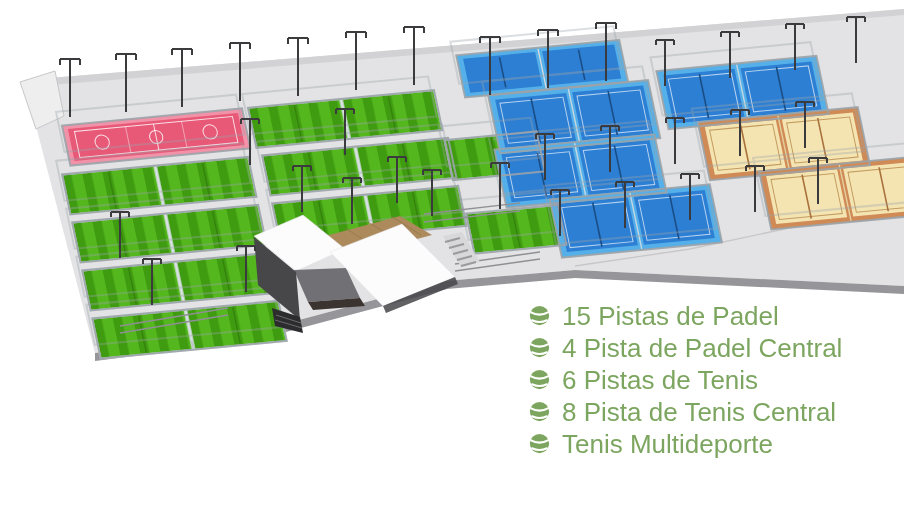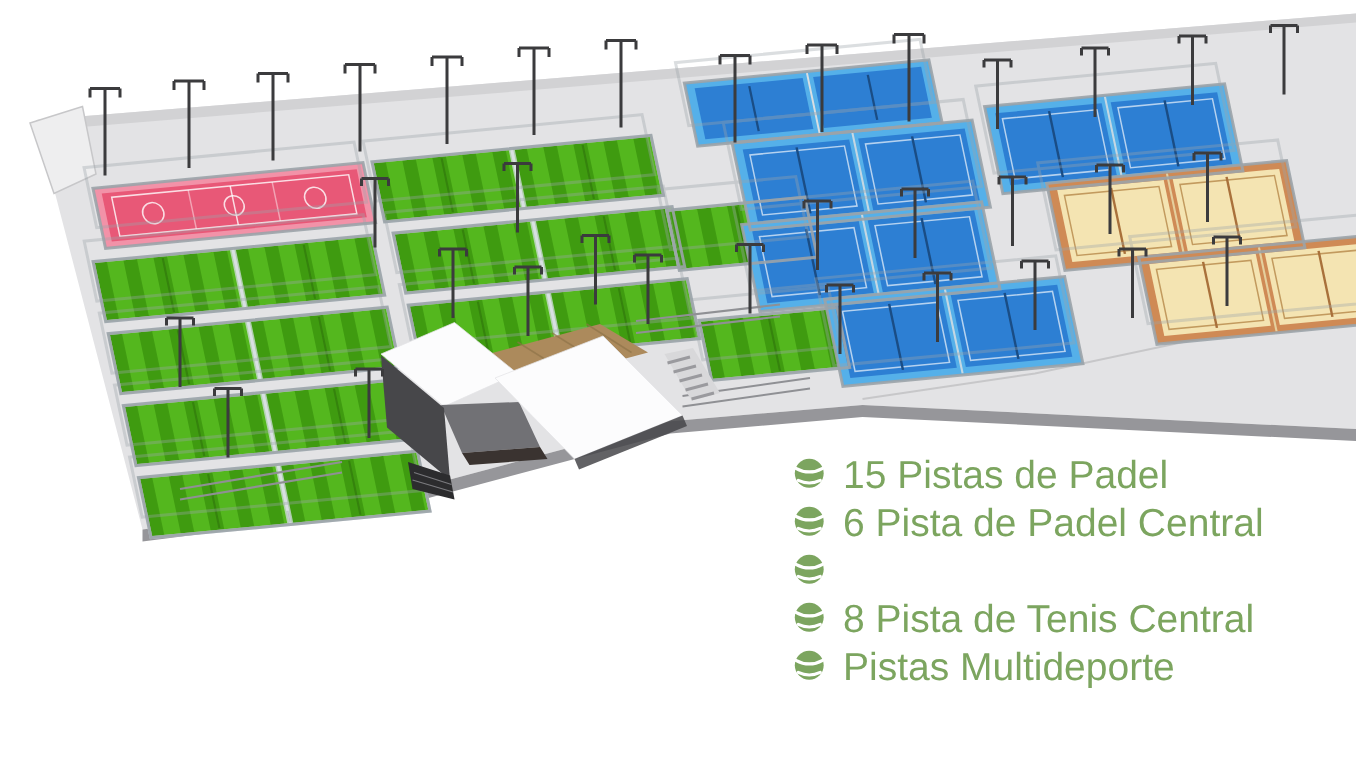--- a/index.html
+++ b/index.html
@@ -230,40 +230,41 @@
       <path d="M3.6,17.4 Q12,21.4 20.4,17.4" fill="none" stroke="#ffffff" stroke-width="2.4" stroke-linecap="round"></path>
     </svg>
     <span class="legend-label">15 Pistas de Padel</span>
   </div>
   <div class="legend-row">
     <svg viewBox="0 0 24 24">
       <circle cx="12" cy="12" r="11" style="fill:var(--legend-green,#7ca55f)"></circle>
       <path d="M1.8,8.2 Q12,13.8 22.2,8.2" fill="none" stroke="#ffffff" stroke-width="2.4" stroke-linecap="round"></path>
       <path d="M3.6,17.4 Q12,21.4 20.4,17.4" fill="none" stroke="#ffffff" stroke-width="2.4" stroke-linecap="round"></path>
     </svg>
-    <span class="legend-label">6 Pista de Padel Central</span>
-  </div>
-  <div class="legend-row">
-    <svg viewBox="0 0 24 24">
-      <circle cx="12" cy="12" r="11" style="fill:var(--legend-green,#7ca55f)"></circle>
-      <path d="M1.8,8.2 Q12,13.8 22.2,8.2" fill="none" stroke="#ffffff" stroke-width="2.4" stroke-linecap="round"></path>
-      <path d="M3.6,17.4 Q12,21.4 20.4,17.4" fill="none" stroke="#ffffff" stroke-width="2.4" stroke-linecap="round"></path>
-    </svg>
+    <span class="legend-label">4 Pista de Padel Central</span>
+  </div>
+  <div class="legend-row">
+    <svg viewBox="0 0 24 24">
+      <circle cx="12" cy="12" r="11" style="fill:var(--legend-green,#7ca55f)"></circle>
+      <path d="M1.8,8.2 Q12,13.8 22.2,8.2" fill="none" stroke="#ffffff" stroke-width="2.4" stroke-linecap="round"></path>
+      <path d="M3.6,17.4 Q12,21.4 20.4,17.4" fill="none" stroke="#ffffff" stroke-width="2.4" stroke-linecap="round"></path>
+    </svg>
+    <span class="legend-label">6 Pistas de Tenis</span>
   </div>
   <div class="legend-row">
     <svg viewBox="0 0 24 24">
       <circle cx="12" cy="12" r="11" style="fill:var(--legend-green,#7ca55f)"></circle>
       <path d="M1.8,8.2 Q12,13.8 22.2,8.2" fill="none" stroke="#ffffff" stroke-width="2.4" stroke-linecap="round"></path>
       <path d="M3.6,17.4 Q12,21.4 20.4,17.4" fill="none" stroke="#ffffff" stroke-width="2.4" stroke-linecap="round"></path>
     </svg>
     <span class="legend-label">8 Pista de Tenis Central</span>
   </div>
   <div class="legend-row">
     <svg viewBox="0 0 24 24">
       <circle cx="12" cy="12" r="11" style="fill:var(--legend-green,#7ca55f)"></circle>
       <path d="M1.8,8.2 Q12,13.8 22.2,8.2" fill="none" stroke="#ffffff" stroke-width="2.4" stroke-linecap="round"></path>
       <path d="M3.6,17.4 Q12,21.4 20.4,17.4" fill="none" stroke="#ffffff" stroke-width="2.4" stroke-linecap="round"></path>
     </svg>
-    <span class="legend-label">Pistas Multideporte</span>
+    <span class="legend-label">Tenis Multideporte</span>
   </div>
 </div>
 
 </div>
 
 </body></html>

